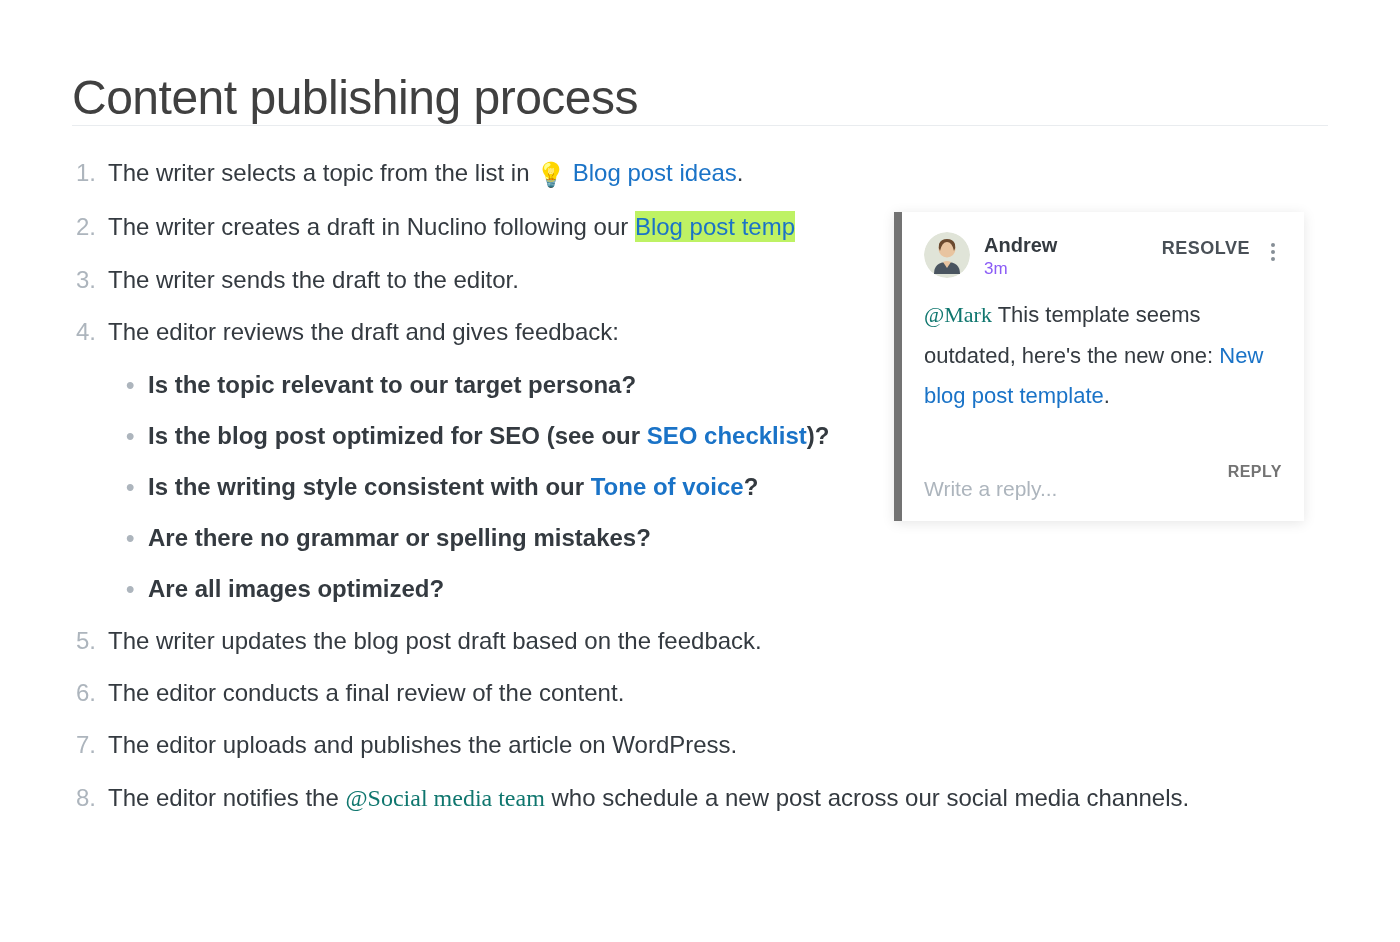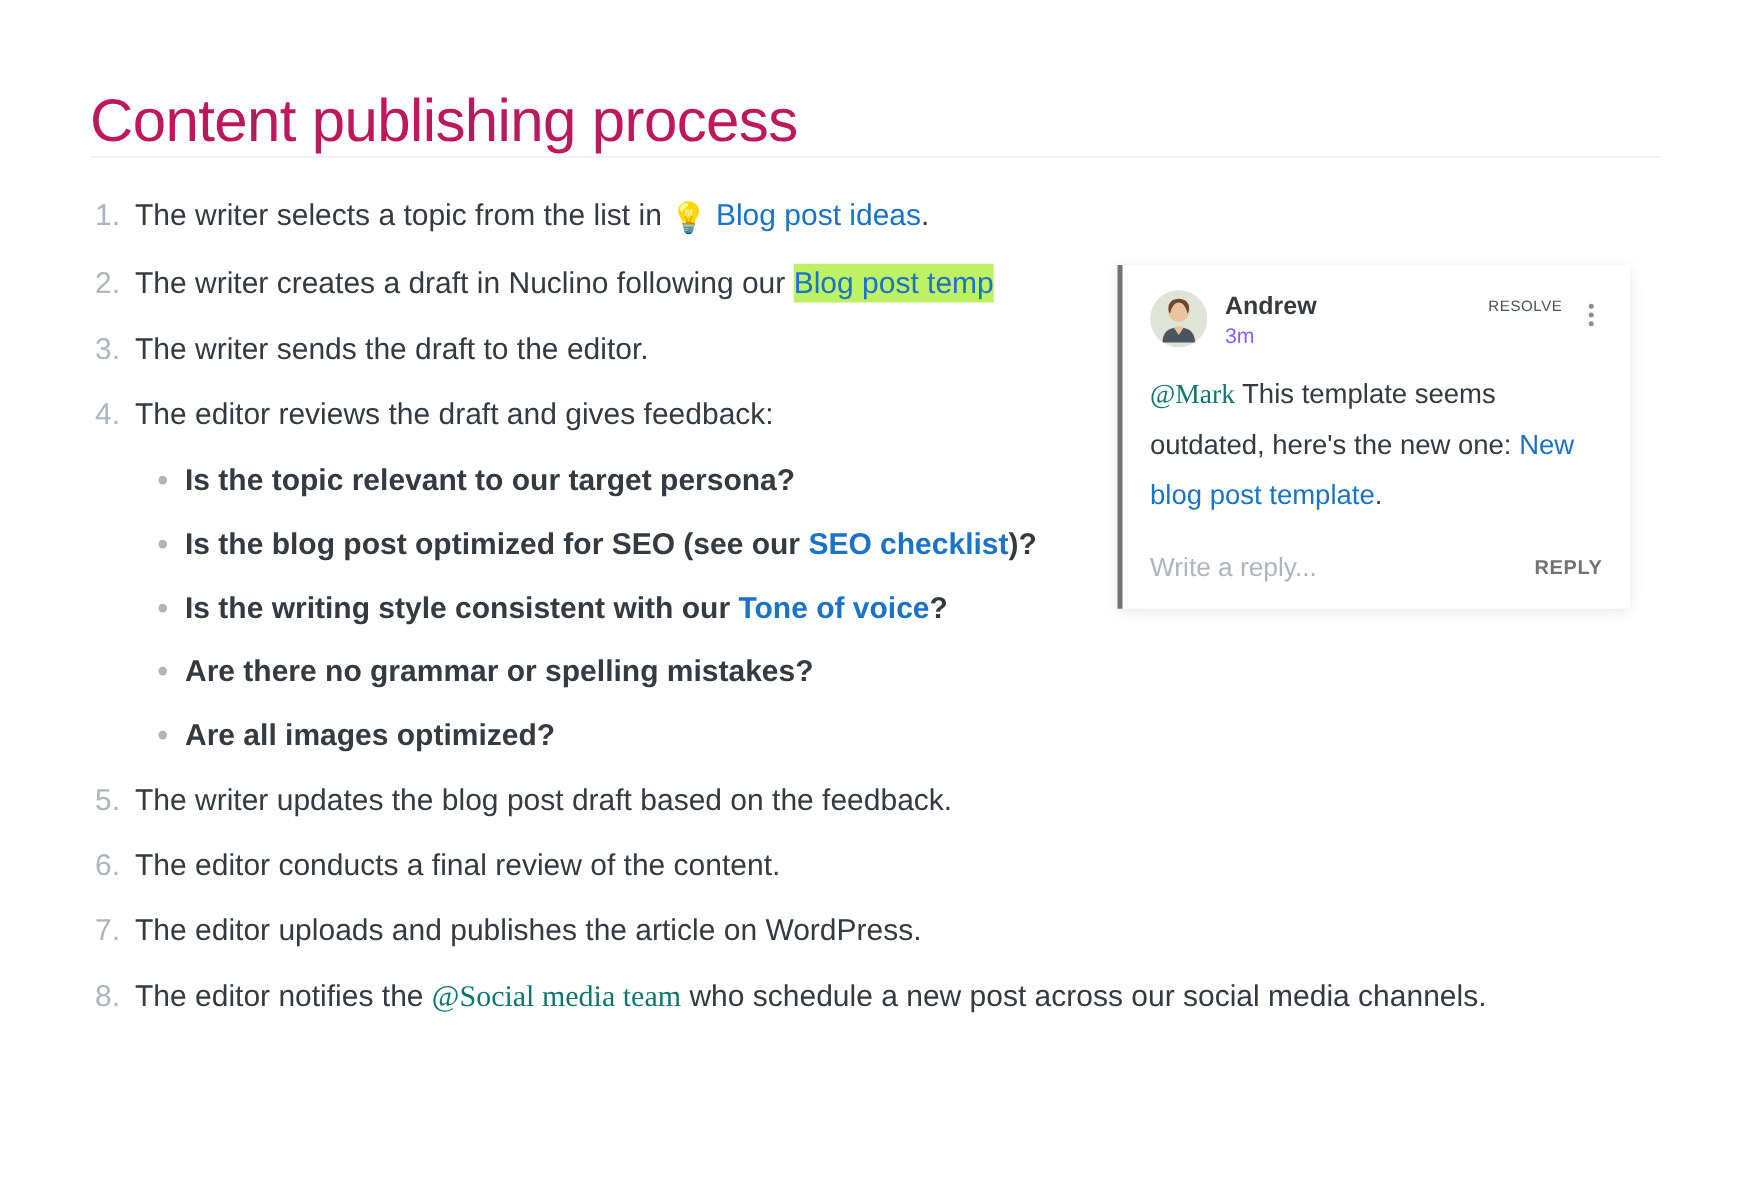--- a/index.html
+++ b/index.html
@@ -15,21 +15,21 @@
       overflow: hidden;
       position: relative;
     }
     .document {
       padding: 70px 72px 0 72px;
       max-width: 1400px;
     }
     .page-title {
       font-size: 48px;
       font-weight: 500;
-      color: #be185d;
+      color: #404040;
       letter-spacing: -0.5px;
       border-bottom: 1px solid #e9ecef;
       margin-bottom: 28px;
     }
     ol.main-list {
       list-style: none;
       counter-reset: mainitem;
     }
     ol.main-list > li {
       counter-increment: mainitem;
@@ -87,21 +87,21 @@
       background: #bef264;
       padding: 2px 0;
     }
     
     .comment-panel {
       position: absolute;
       top: 212px;
       right: 96px;
       width: 410px;
       background: #ffffff;
-      border-left: 4px solid #737373;
+      border-left: 8px solid #737373;
       box-shadow: 0 2px 12px rgba(0,0,0,0.10);
       padding: 20px 22px 16px 22px;
     }
     .comment-header {
       display: flex;
       align-items: flex-start;
       gap: 14px;
       margin-bottom: 16px;
     }
     .avatar {
@@ -130,22 +130,22 @@
       color: #8b5cf6;
       margin-top: 2px;
     }
     .comment-actions {
       display: flex;
       align-items: flex-start;
       gap: 14px;
       padding-top: 6px;
     }
     .resolve-btn {
-      font-size: 12px;
-      font-weight: 400;
+      font-size: 18px;
+      font-weight: 700;
       letter-spacing: 0.5px;
       color: #495057;
       background: none;
       border: none;
       cursor: pointer;
     }
     .more-icon {
       width: 18px;
       height: 26px;
       display: flex;
@@ -178,20 +178,21 @@
       gap: 12px;
     }
     .reply-input {
       flex: 1;
       border: none;
       outline: none;
       font-size: 21px;
       color: #343a40;
       background: transparent;
       padding: 4px 0;
+      margin-top: 34px;
     }
     .reply-input::placeholder {
       color: #adb5bd;
     }
     .reply-btn {
       font-size: 16px;
       font-weight: 600;
       letter-spacing: 0.5px;
       color: #737373;
       background: none;

